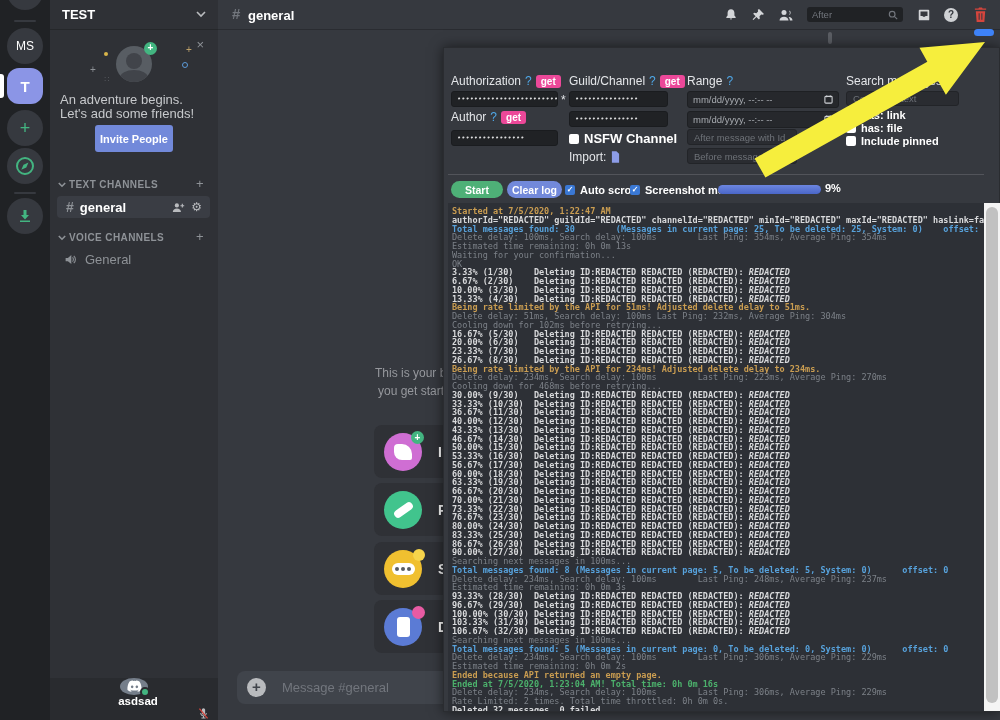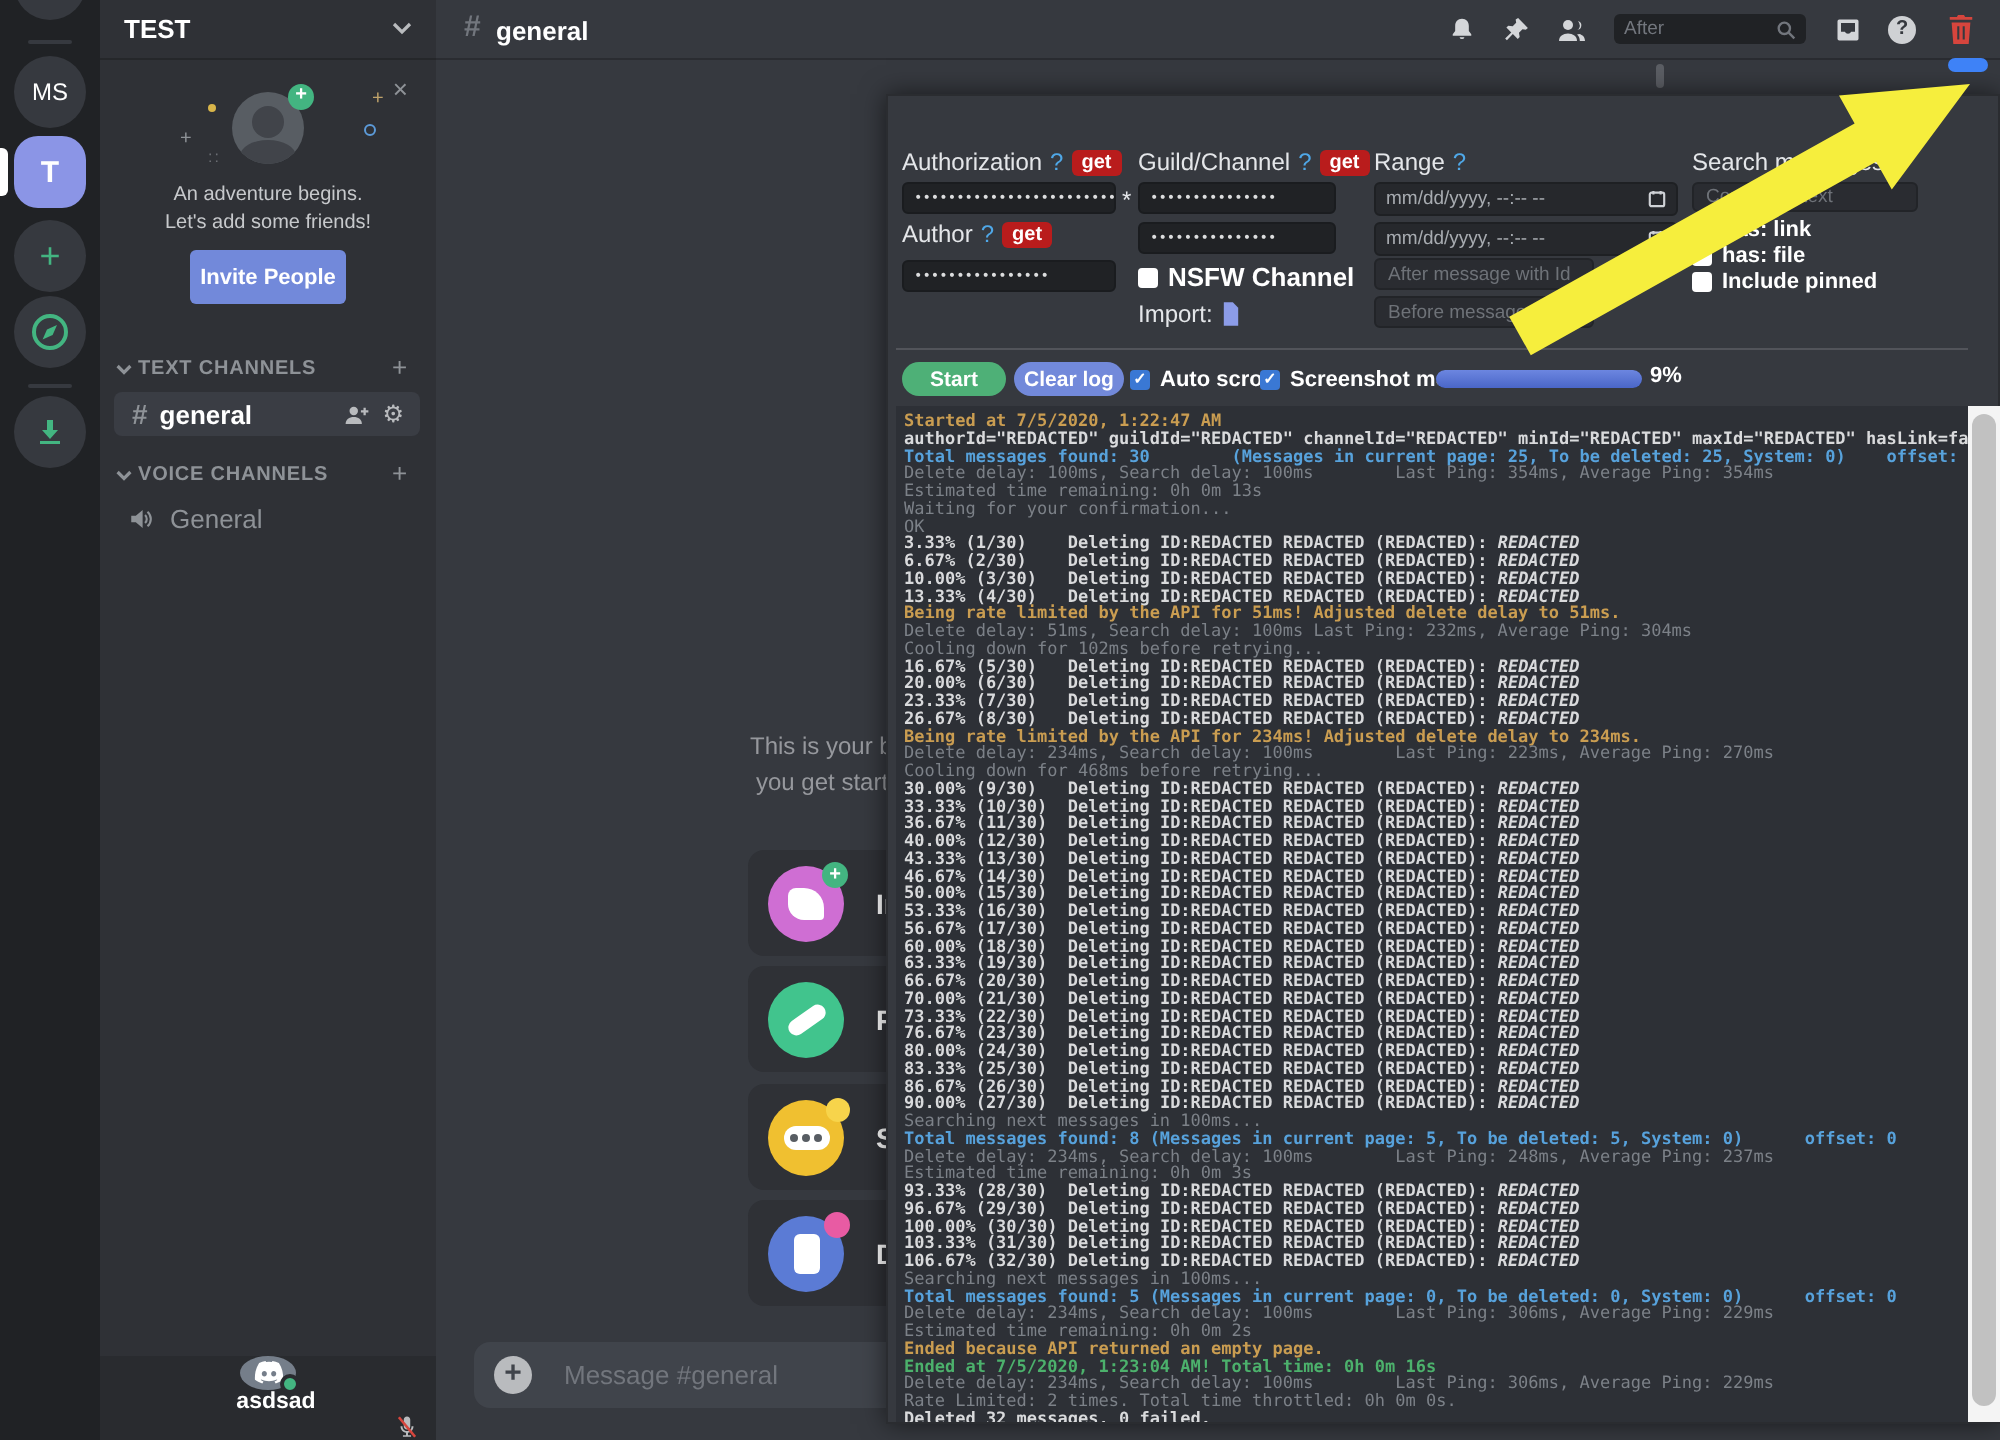--- a/index.html
+++ b/index.html
@@ -27,21 +27,21 @@
                    display:flex; align-items:center; padding:0 12px; color:#fff; font-size:13px; font-weight:bold; }
   #server-header .chev { margin-left:auto; color:#b9bbbe; }
   #invite-card { left:10px; top:36px; width:148px; height:130px; }
   #invite-close { right:4px; top:4px; color:#8e9297; font-size:13px; line-height:10px; }
   .spark { border-radius:50%; }
   #invite-avatar { left:56px; top:10px; width:36px; height:36px; border-radius:50%; background:#585d63; overflow:hidden; }
   #invite-avatar .head { position:absolute; left:10px; top:7px; width:16px; height:16px; border-radius:50%; background:#41444a; }
   #invite-avatar .body { position:absolute; left:4px; top:24px; width:28px; height:16px; border-radius:50%; background:#41444a; }
   #invite-badge { left:84px; top:6px; width:13px; height:13px; border-radius:50%; background:#43b581;
                   color:#fff; font-size:10px; line-height:12px; text-align:center; font-weight:bold; }
-  .invite-line { left:0; width:148px; text-align:center; color:#c7c9cc; font-size:10px; }
+  .invite-line { left:0; width:148px; text-align:left; color:#c7c9cc; font-size:13px; }
   #invite-btn { left:35px; top:89px; width:78px; height:27px; background:#7289da; border-radius:3px;
                 color:#fff; font-size:11px; display:flex; align-items:center; justify-content:center; font-weight:bold; }
   .cat-label { font-size:10px; font-weight:bold; letter-spacing:.4px; color:#8e9297; }
   .cat-plus { color:#8e9297; font-size:13px; }
   #chan-general { left:7px; top:196px; width:153px; height:22px; background:#3a3d44; border-radius:4px;
                   display:flex; align-items:center; color:#fff; }
   #chan-general .hash { color:#8e9297; font-size:14px; font-weight:bold; margin:0 6px 0 9px; }
   #chan-general .nm { font-size:13px; font-weight:600; }
   #chan-general .ic { margin-left:auto; color:#b9bbbe; }
   #voice-general { left:14px; top:252px; display:flex; align-items:center; color:#8e9297; font-size:13px; }
@@ -86,21 +86,21 @@
   #msg-placeholder { color:#72767d; font-size:13px; margin-left:16px; }
   #chat-scroll-thumb { left:828px; top:32px; width:4px; height:12px; background:#5b5e64; border-radius:2px; z-index:3; }
 
   
   #panel { left:443px; top:47px; width:557px; height:665px; background:#36393f; z-index:10;
            box-shadow:0 0 12px rgba(0,0,0,.55); border:1px solid #2a2c30; }
   #panel-header { left:4px; top:4px; width:536px; height:21px; background:#292b30; border-radius:3px;
                   color:#969aa0; font-size:11.5px; line-height:21px; padding-left:9px; }
   .flabel { color:#e4e6e9; font-size:12px; font-weight:500; white-space:nowrap; display:flex; align-items:center; gap:4px; }
   .qmark { color:#4fa8e8; font-size:12px; }
-  .getpill { background:#b91c1c; color:#fff; font-size:10px; font-weight:bold; border-radius:3px;
+  .getpill { background:#ec4899; color:#fff; font-size:10px; font-weight:bold; border-radius:3px;
              padding:1px 5px; line-height:11px; }
   .pwd { background:#202225; border-radius:3px; border:1px solid #1a1c1f; color:#dcddde;
          font-family:"DejaVu Sans Mono", monospace; font-size:7px; line-height:14px; padding:0 5px; overflow:hidden; white-space:nowrap; }
   .dinput { background:#26282c; border-radius:3px; border:1px solid #1e2023; color:#a7abb0;
             font-size:9.5px; display:flex; align-items:center; padding:0 5px; white-space:nowrap; }
   .dinput .cal { margin-left:auto; color:#cfd2d6; }
   .ph { background:#2a2c31; border-radius:3px; border:1px solid #222428; color:#6e7278;
         font-size:9.5px; display:flex; align-items:center; padding:0 6px; white-space:nowrap; }
   .cbrow { display:flex; align-items:center; gap:5px; color:#fff; font-size:11px; font-weight:600; white-space:nowrap; }
   .cb { width:10px; height:10px; background:#fff; border-radius:2px; flex:none; }

